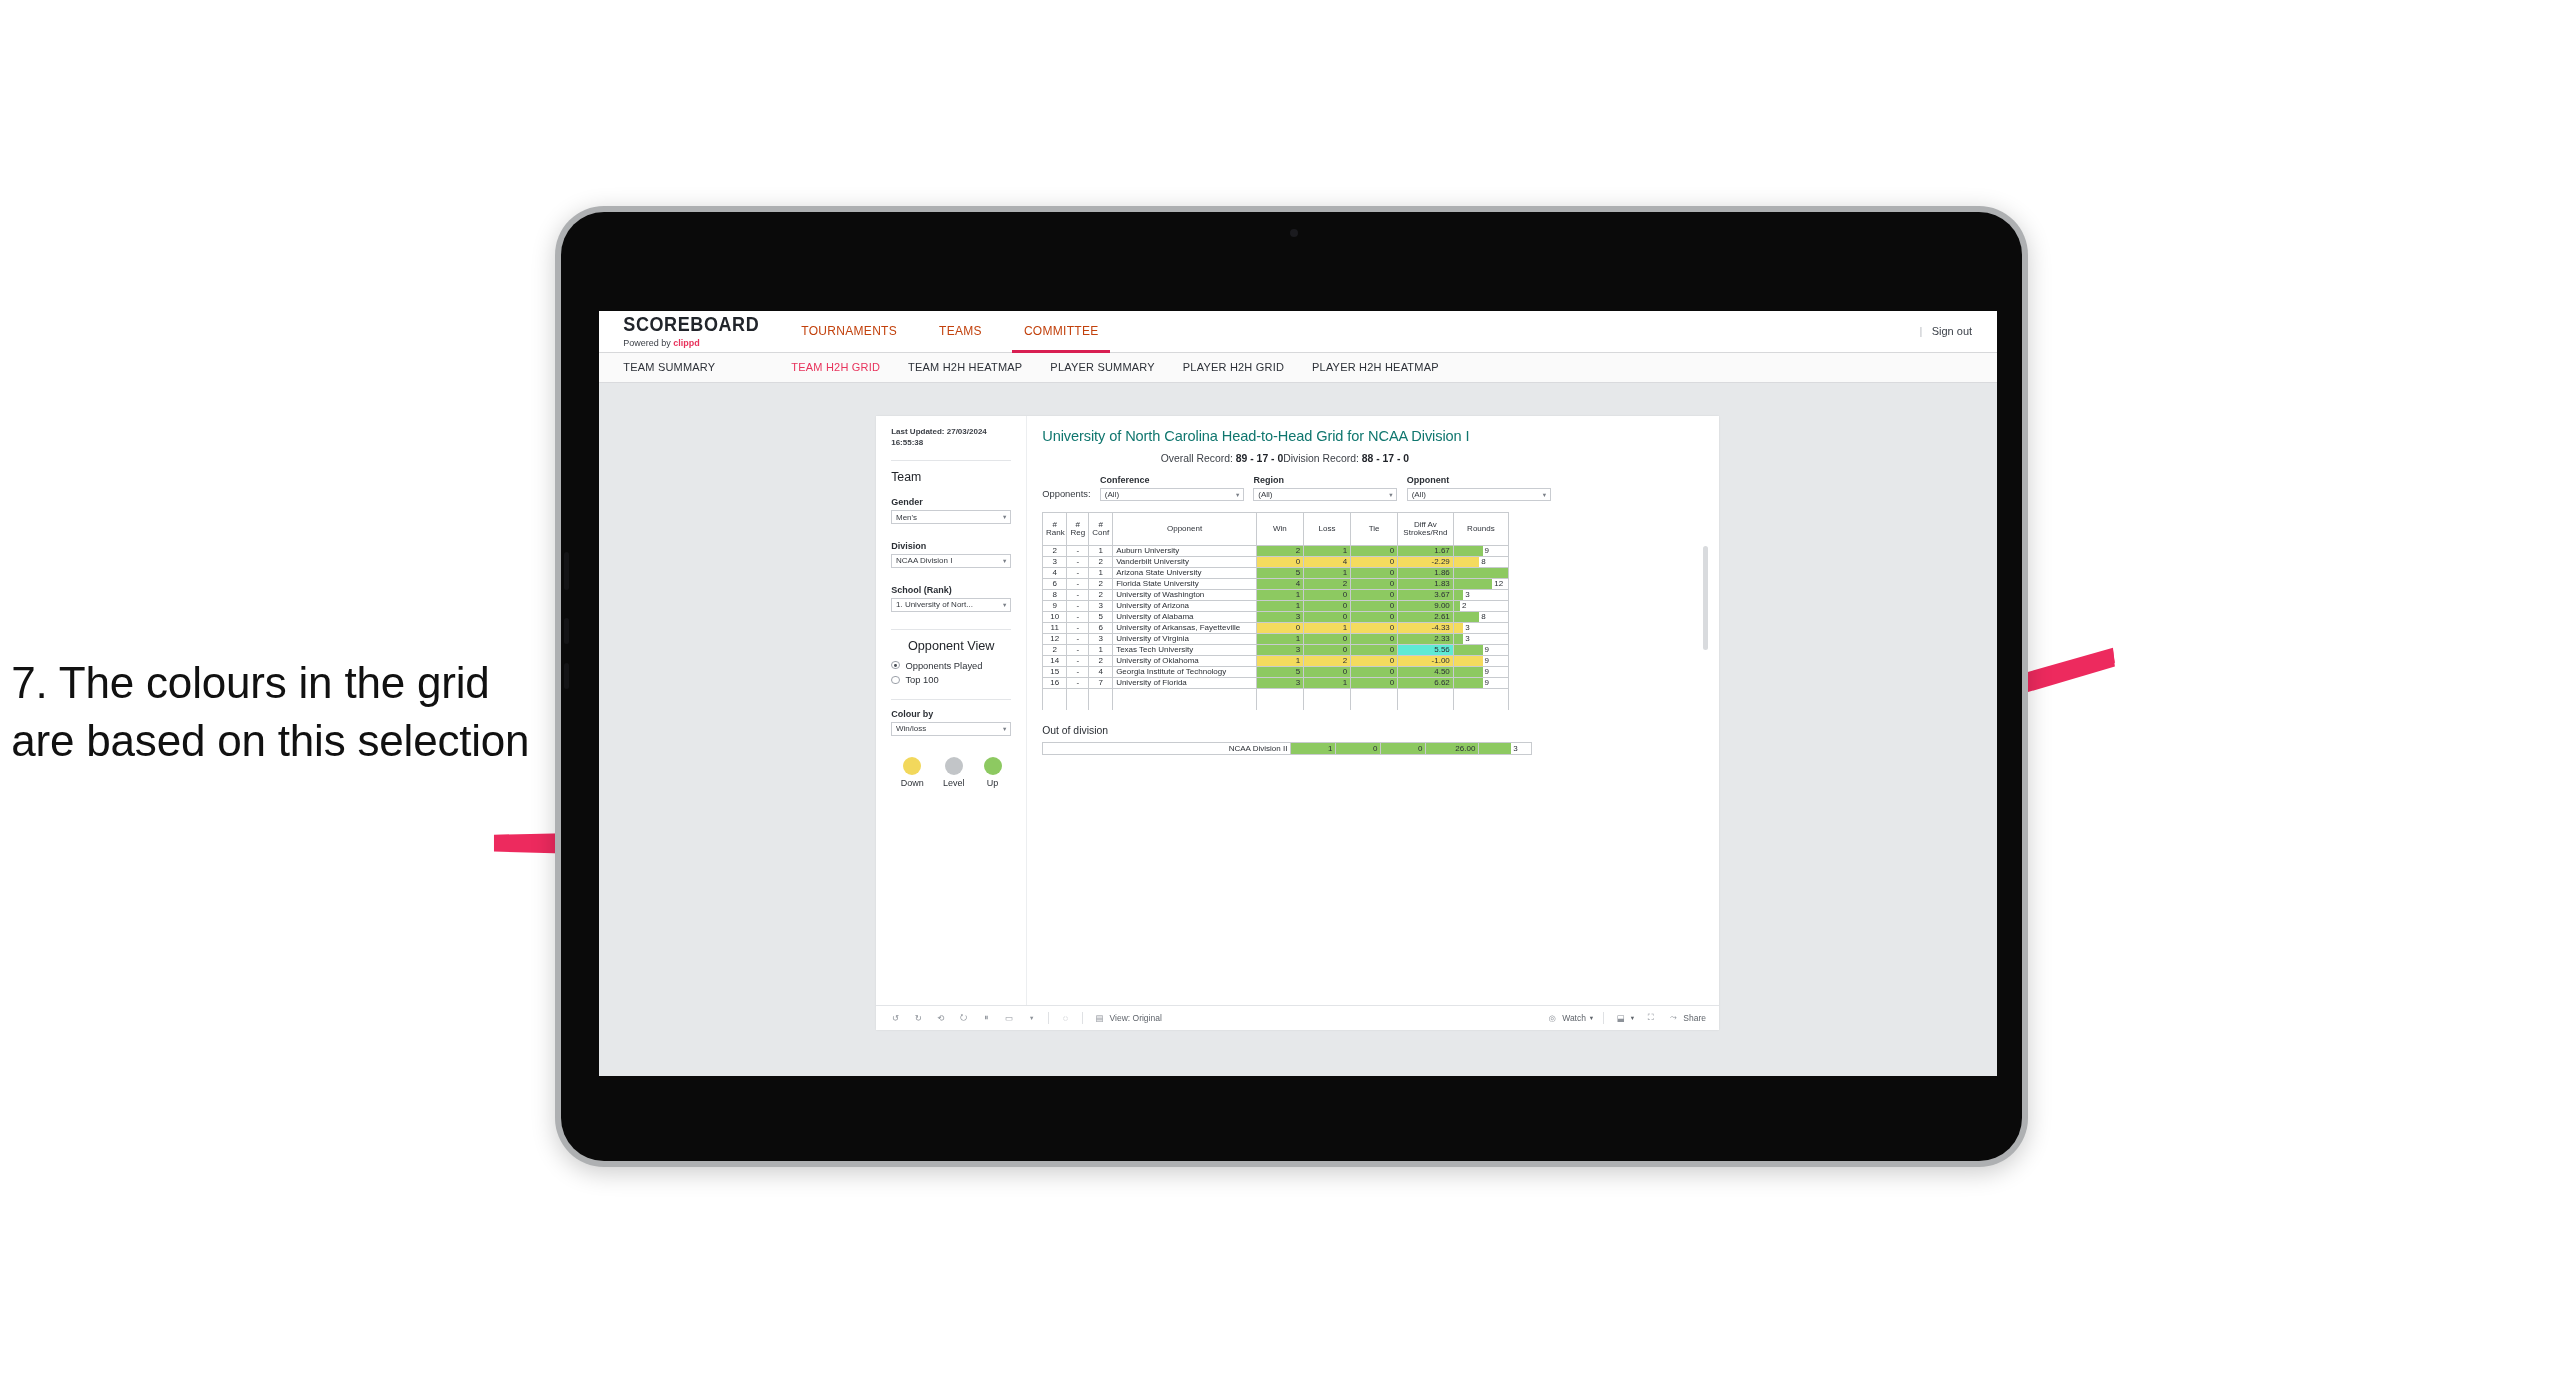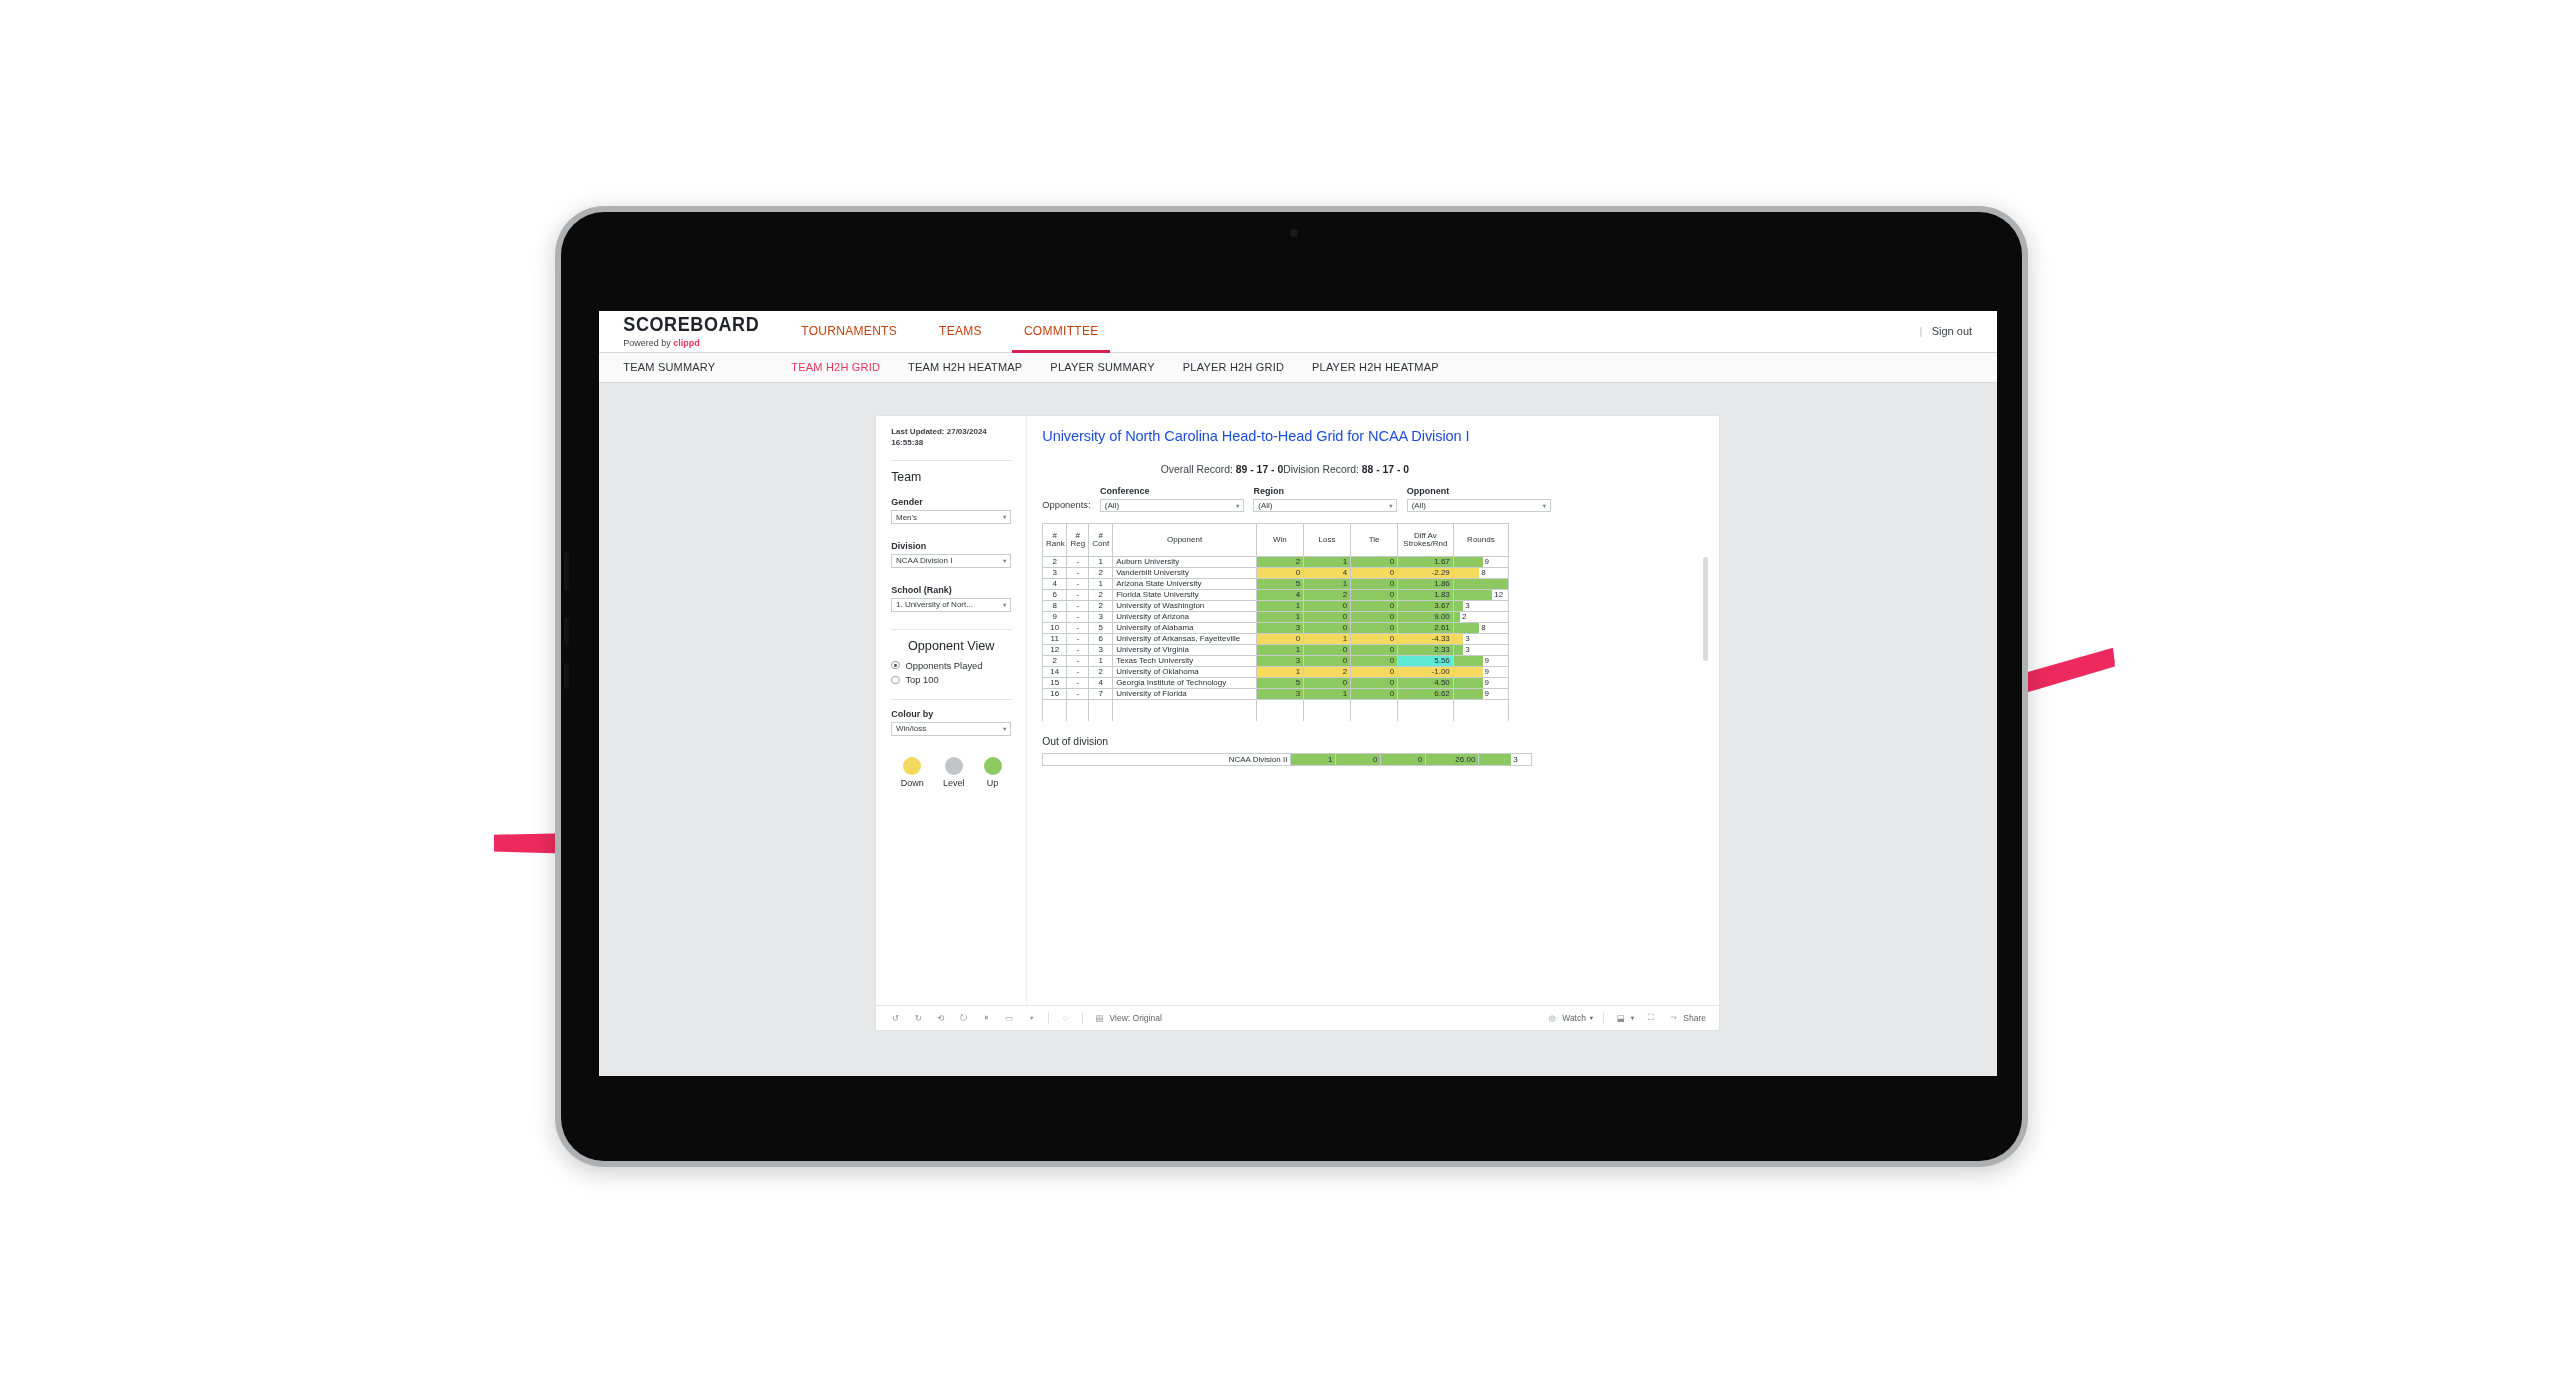--- a/index.html
+++ b/index.html
@@ -144,21 +144,21 @@
     content: ""; position: absolute; left: 1.9px; top: 1.9px;
     width: 2.8px; height: 2.8px; border-radius: 50%; background: #4b5058;
   }
   .legend { display: flex; justify-content: space-around; margin-top: 21px; }
   .legend-item { text-align: center; }
   .dot { width: 18px; height: 18px; border-radius: 50%; margin: 0 auto 3.8px auto; }
   .legend-lbl { font-size: 9px; color: #2d3137; }
 
   
   .rpanel { flex: 1; min-width: 0; padding: 12.3px 17px 5.7px 15px; display: flex; flex-direction: column; }
-  .dash-title { font-size: 14.6px; color: #1d4ed8; margin-bottom: 20px; letter-spacing: -0.1px; }
+  .dash-title { font-size: 14.6px; color: #0f766e; margin-bottom: 9px; letter-spacing: -0.1px; }
   .records { display: flex; font-size: 10.4px; color: #3a3e45; margin-bottom: 11.3px; }
   .records .rec { margin-right: 0; }
   .records .rec:first-child { width: 241px; text-align: right; }
   .records b { color: #1f2228; font-weight: bold; }
 
   .filters { display: flex; align-items: flex-end; gap: 9.4px; margin-bottom: 10.4px; }
   .filters-label { font-size: 9.4px; color: #35393f; padding-bottom: 1.9px; }
   .filter { }
   .filter-label { font-size: 9px; font-weight: bold; color: #2b2f35; margin-bottom: 2.8px; }
   .filter .select { width: 144px; margin-bottom: 0; height: 13.2px; }
@@ -204,20 +204,21 @@
   .tb-icon { width: 12.3px; height: 12.3px; display: inline-flex; align-items: center; justify-content: center; color: #8d9299; cursor: pointer; }
   .tb-sep { width: 0.9px; height: 12.3px; background: #dfe1e4; }
   .tb-item { display: flex; align-items: center; gap: 3.8px; cursor: pointer; color: #5f646b; }
   .tb-right { margin-left: auto; display: flex; align-items: center; gap: 10.4px; }
 </style>
 </head>
 <body>
 
 <div class="stage">
 
+  <div class="annot" id="annot-left">7. The colours in the grid are based on this selection</div>
 
   <svg class="arrow" id="arrow-left" viewBox="0 0 420 100">
     <polygon points="2,22 325,15 325,4 355,32 325,60 325,49 2,40" fill="#ED2A5E"></polygon>
   </svg>
 
 
   <svg class="arrow" id="arrow-right" viewBox="0 0 450 160">
     <polygon points="448,8 95,120 106,97 58,100 88,148 96,125 450,22" fill="#ED2A5E"></polygon>
     <polygon points="52,98 108,86 100,130" fill="#ED2A5E"></polygon>
     <polygon points="448,6 104,104 110,126 450,26" fill="#ED2A5E"></polygon>

